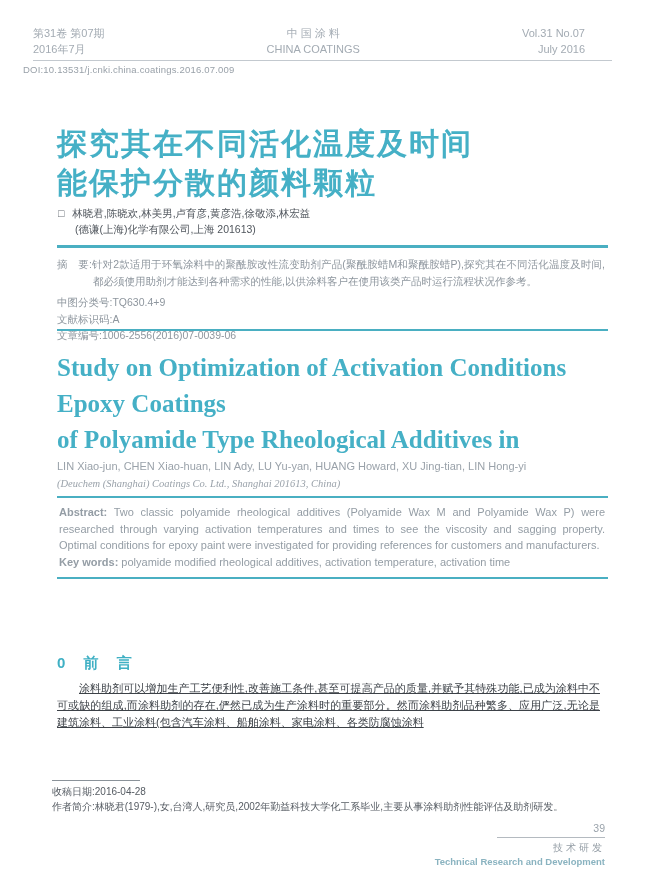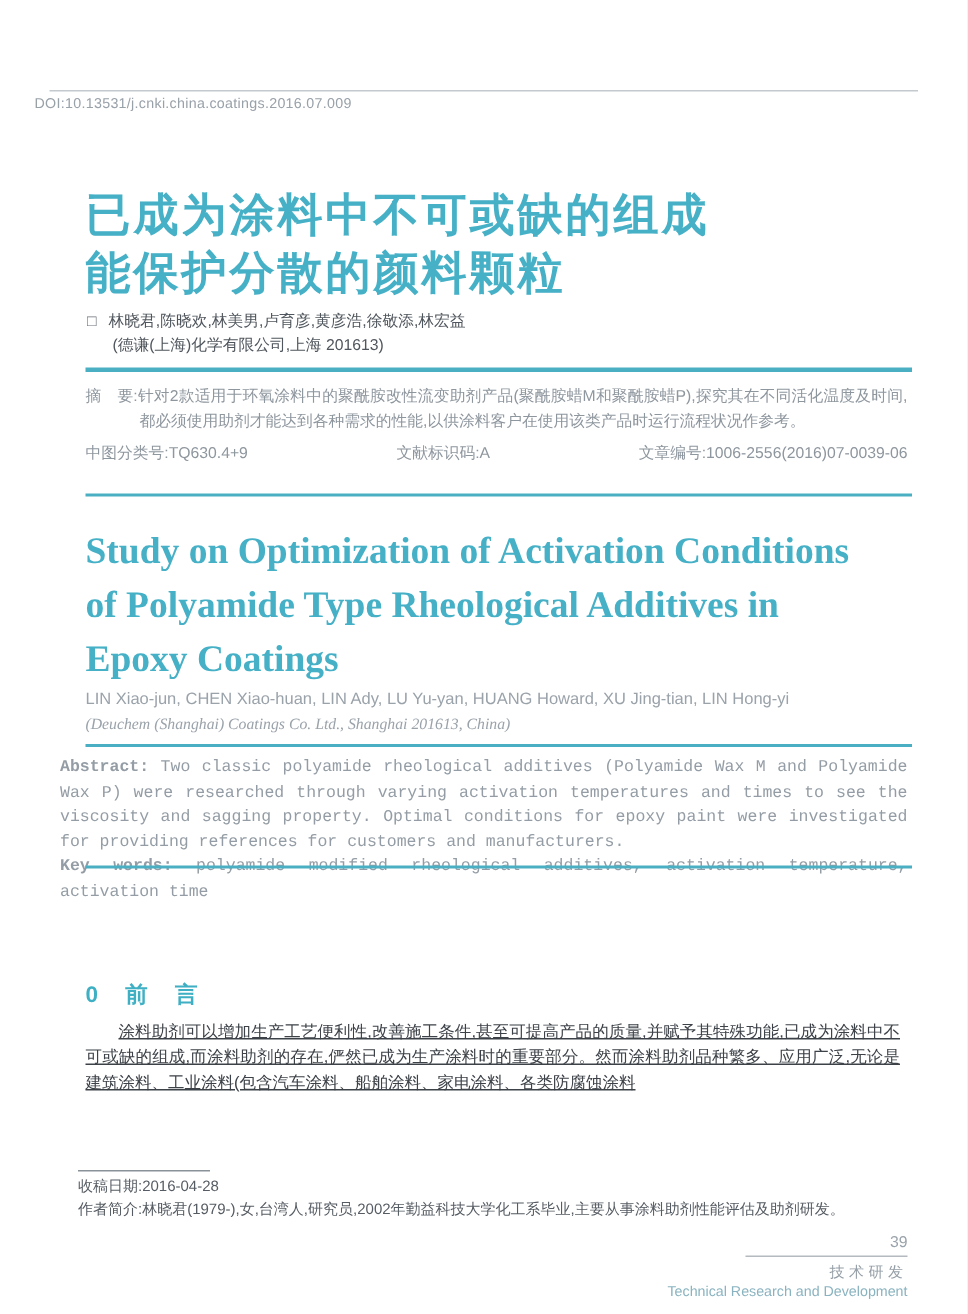--- a/index.html
+++ b/index.html
@@ -25,60 +25,74 @@
   .rule1{top:245px;height:3px;}
   .rule2{top:329px;height:2px;}
   .rule3{top:496px;height:2px;}
   .rule4{top:577px;height:2px;}
   
   .cn-abstract{position:absolute;top:256px;left:57px;right:40px;font-size:10.5px;line-height:16.5px;
     color:#8e969e;text-align:justify;}
   .cn-abstract p{margin:0;}
   .hang{padding-left:36px;text-indent:-36px;}
   .kw-line{margin-top:2px !important;}
-  .meta-row{display:flex;justify-content:space-between;margin-top:5px;}
+  .meta-row{display:flex;justify-content:space-between;margin-top:5px;flex-direction:column;}
   
   .en-title{position:absolute;top:350px;left:57px;right:35px;color:#45b0c6;font-weight:700;
     font-family:"Liberation Serif","DejaVu Serif",serif;font-size:25px;line-height:36px;}
   .en-authors{position:absolute;top:460px;left:57px;font-size:11px;color:#9aa2aa;}
   .en-affil{position:absolute;top:478px;left:57px;font-size:10.5px;color:#9aa2aa;
     font-family:"Liberation Serif","DejaVu Serif",serif;font-style:italic;}
-  .en-abstract{position:absolute;top:504px;left:40px;right:40px;
-    font-family:Liberation Mono, monospace;font-size:11px;line-height:16.5px;
+  .en-abstract{position:absolute;top:504px;left:59px;right:40px;
+    font-family:Liberation Sans, sans-serif;font-size:11px;line-height:16.5px;
     color:#949da5;text-align:justify;}
   .en-abstract p{margin:0;}
   .en-abstract .lbl{font-weight:700;}
   
   .section-heading{position:absolute;top:654px;left:57px;color:#3fb0c4;font-weight:700;
     font-size:15px;letter-spacing:7px;}
   .body-columns{position:absolute;top:680px;left:57px;right:45px;display:flex;gap:13px;
     font-size:11px;line-height:17px;color:#3d4248;text-align:justify;}
   .body-columns .col{flex:1;text-decoration:underline;}
   .body-columns p{margin:0;}
   .indent{text-indent:2em;}
   
   .footnote{position:absolute;top:780px;left:52px;right:40px;font-size:10px;line-height:15px;color:#565c63;}
   .footnote-rule{width:88px;height:1px;background:#8a9299;margin-bottom:3px;}
   
   .page-footer{position:absolute;top:822px;right:40px;width:230px;text-align:right;}
   .page-number{font-size:10.5px;color:#9aa3ab;}
   .footer-rule{height:1px;background:#b4bac0;width:108px;margin:3px 0 3px auto;}
   .footer-cn{font-size:10px;color:#959ea6;letter-spacing:3px;}
-  .footer-en{font-size:9.5px;color:#8ab3c0;margin-top:1px;}
+  .footer-en{font-size:9.5px;color:#8ab3c0;margin-top:1px;font-weight:bold;}
 </style>
 </head>
 <body>
 
 <div class="page">
 
+  <div class="journal-header">
+    <div class="hcol hleft">
+      <div>第31卷 第07期</div>
+      <div>2016年7月</div>
+    </div>
+    <div class="hcol hcenter">
+      <div>中 国 涂 料</div>
+      <div>CHINA COATINGS</div>
+    </div>
+    <div class="hcol hright">
+      <div>Vol.31 No.07</div>
+      <div>July 2016</div>
+    </div>
+  </div>
   <div class="header-rule"></div>
   <div class="doi-line">DOI:10.13531/j.cnki.china.coatings.2016.07.009</div>
 
   <div class="cn-title">
-    <div>已成为涂料中不可或缺的组成</div>
+    <div>探究其在不同活化温度及时间</div>
     <div>能保护分散的颜料颗粒</div>
   </div>
 
   <div class="cn-authors">
     <span class="marker">□</span><span>林晓君,陈晓欢,林美男,卢育彦,黄彦浩,徐敬添,林宏益</span>
   </div>
   <div class="cn-affil">(德谦(上海)化学有限公司,上海  201613)</div>
 
   <div class="accent-rule rule1"></div>
 
@@ -88,22 +102,22 @@
       <span>中图分类号:TQ630.4+9</span>
       <span>文献标识码:A</span>
       <span>文章编号:1006-2556(2016)07-0039-06</span>
     </div>
   </div>
 
   <div class="accent-rule rule2"></div>
 
   <div class="en-title">
     <div>Study on Optimization of Activation Conditions</div>
+    <div>Epoxy Coatings</div>
     <div>of Polyamide Type Rheological Additives in</div>
-    <div>Epoxy Coatings</div>
   </div>
   <div class="en-authors">LIN Xiao-jun, CHEN Xiao-huan, LIN Ady, LU Yu-yan, HUANG Howard, XU Jing-tian, LIN Hong-yi</div>
   <div class="en-affil">(Deuchem (Shanghai) Coatings Co. Ltd., Shanghai 201613, China)</div>
 
   <div class="accent-rule rule3"></div>
 
   <div class="en-abstract">
     <p><span class="lbl">Abstract:</span><span> Two classic polyamide rheological additives (Polyamide Wax M and Polyamide Wax P) were researched through varying activation temperatures and times to see the viscosity and sagging property. Optimal conditions for epoxy paint were investigated for providing references for customers and manufacturers.</span></p>
     <p><span class="lbl">Key words:</span><span> polyamide modified rheological additives, activation temperature, activation time</span></p>
   </div>

